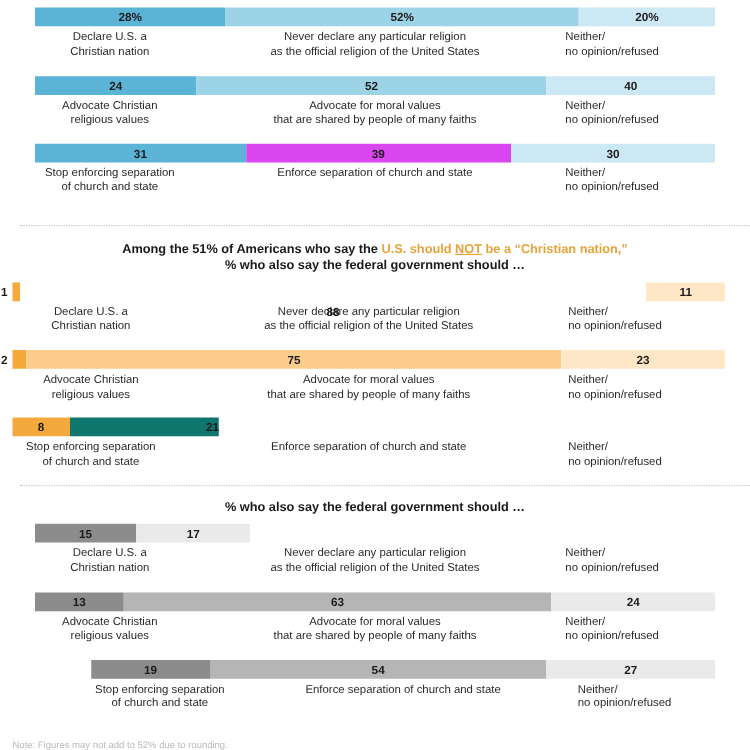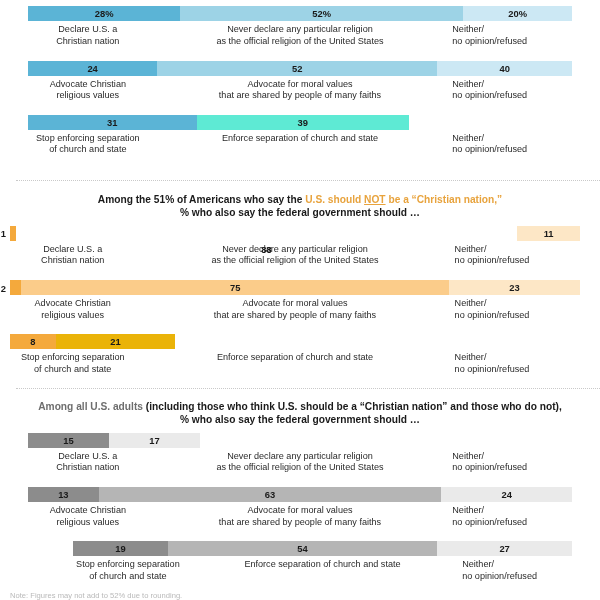--- a/index.html
+++ b/index.html
@@ -172,22 +172,25 @@
               <div>Neither/</div>
               <div>no opinion/refused</div>
             </div>
           </div>
         </div>
         <div class="row" style="margin-bottom: 0px;">
           <div class="bar">
             <div class="seg" style="background: rgb(91, 180, 214); flex: 0 0 31%; position: relative;">
               <span class="val">31</span>
             </div>
-            <div class="seg" style="background: #5eead4; flex: 0 0 39%; position: relative;">
+            <div class="seg" style="background: #d946ef; flex: 0 0 39%; position: relative;">
               <span class="val">39</span>
+            </div>
+            <div class="seg" style="background: rgb(204, 232, 244); flex: 0 0 30%; position: relative;">
+              <span class="val">30</span>
             </div>
           </div>
           <div class="labels">
             <div class="lbl left" style="flex: 0 0 22%;">
               <div>Stop enforcing separation</div>
               <div>of church and state</div>
             </div>
             <div class="lbl" style="flex: 0 0 56%;">
               <div>Enforce separation of church and state</div>
             </div>
@@ -260,21 +263,21 @@
               <div>Neither/</div>
               <div>no opinion/refused</div>
             </div>
           </div>
         </div>
         <div class="row" style="margin-bottom: 0px;">
           <div class="bar">
             <div class="seg" style="background: rgb(244, 169, 60); flex: 0 0 8%; position: relative;">
               <span class="val">8</span>
             </div>
-            <div class="seg" style="background: #eab308; flex: 0 0 21%; position: relative;">
+            <div class="seg" style="background: #0f766e; flex: 0 0 21%; position: relative; justify-content: flex-end;">
               <span class="val">21</span>
             </div>
           </div>
           <div class="labels">
             <div class="lbl left" style="flex: 0 0 22%;">
               <div>Stop enforcing separation</div>
               <div>of church and state</div>
             </div>
             <div class="lbl" style="flex: 0 0 56%;">
               <div>Enforce separation of church and state</div>
@@ -285,21 +288,20 @@
             </div>
           </div>
         </div>
       </div>
   </div>
 
   <div class="divider" style="position:absolute;left:8px;top:388px;width:584px;"></div>
 
   <div class="group" style="position:absolute;left:0;top:400px;width:600px;">
     <div class="section-head">
-      <div><span class="grayphrase">Among all U.S. adults </span><span>(including those who think U.S. should be a “Christian nation” and those who do not),</span></div>
       <div>% who also say the federal government should …</div>
     </div>
     <div style="padding:0 28px 0 28px; box-sizing:border-box; margin-top:6px;" id="rows-2">
         <div class="row" style="margin-bottom: 13px;">
           <div class="bar">
             <div class="seg" style="background: rgb(140, 140, 140); flex: 0 0 14.8515%; position: relative;">
               <span class="val">15</span>
             </div>
             <div class="seg" style="background: rgb(234, 234, 234); flex: 0 0 16.8317%; position: relative;">
               <span class="val">17</span>

